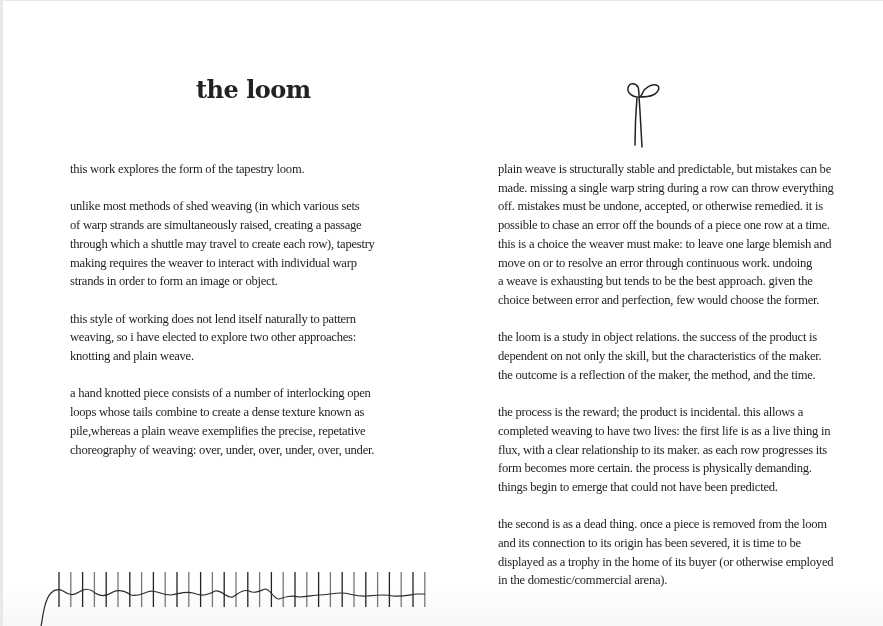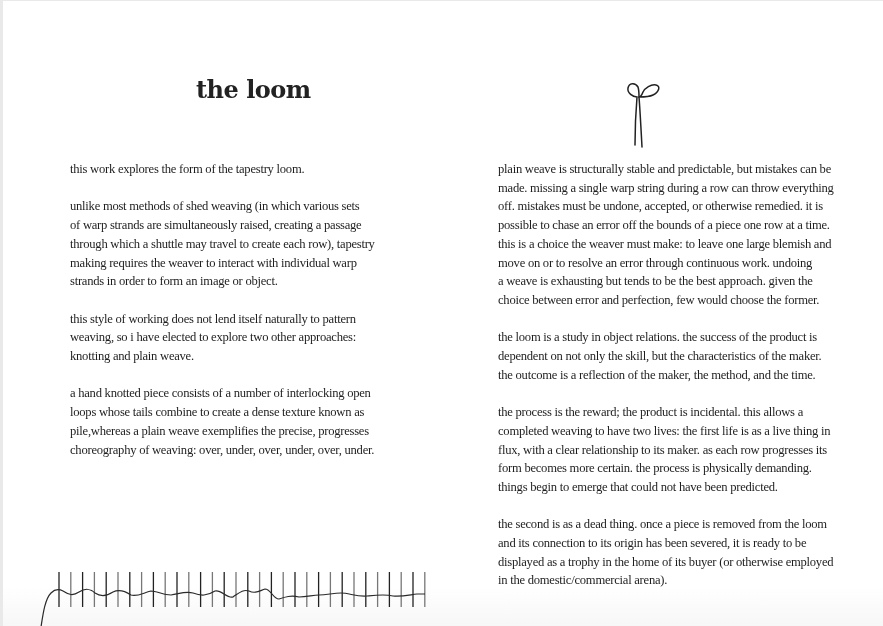--- a/index.html
+++ b/index.html
@@ -77,21 +77,21 @@
     <p>unlike most methods of shed weaving (in which various sets
 of warp strands are simultaneously raised, creating a passage
 through which a shuttle may travel to create each row), tapestry
 making requires the weaver to interact with individual warp
 strands in order to form an image or object.</p>
     <p>this style of working does not lend itself naturally to pattern
 weaving, so i have elected to explore two other approaches:
 knotting and plain weave.</p>
     <p>a hand knotted piece consists of a number of interlocking open
 loops whose tails combine to create a dense texture known as
-pile,whereas a plain weave exemplifies the precise, progresses
+pile,whereas a plain weave exemplifies the precise, repetative
 choreography of weaving: over, under, over, under, over, under.</p>
   </div>
 
   <div class="col col-right">
     <p>plain weave is structurally stable and predictable, but mistakes can be
 made. missing a single warp string during a row can throw everything
 off. mistakes must be undone, accepted, or otherwise remedied. it is
 possible to chase an error off the bounds of a piece one row at a time.
 this is a choice the weaver must make: to leave one large blemish and
 move on or to resolve an error through continuous work. undoing
@@ -99,21 +99,21 @@
 choice between error and perfection, few would choose the former.</p>
     <p>the loom is a study in object relations. the success of the product is
 dependent on not only the skill, but the characteristics of the maker.
 the outcome is a reflection of the maker, the method, and the time.</p>
     <p>the process is the reward; the product is incidental. this allows a
 completed weaving to have two lives: the first life is as a live thing in
 flux, with a clear relationship to its maker. as each row progresses its
 form becomes more certain. the process is physically demanding.
 things begin to emerge that could not have been predicted.</p>
     <p>the second is as a dead thing. once a piece is removed from the loom
-and its connection to its origin has been severed, it is ready to be
+and its connection to its origin has been severed, it is time to be
 displayed as a trophy in the home of its buyer (or otherwise employed
 in the domestic/commercial arena).</p>
   </div>
 
   <svg class="loom-drawing" viewBox="0 0 400 58">
     <g id="warps" stroke-width="1.3">
         <line x1="22" x2="22" y1="3" y2="38" stroke="#222"></line>
         <line x1="33.8" x2="33.8" y1="3" y2="38" stroke="#777"></line>
         <line x1="45.6" x2="45.6" y1="3" y2="38" stroke="#222"></line>
         <line x1="57.400000000000006" x2="57.400000000000006" y1="3" y2="38" stroke="#777"></line>

